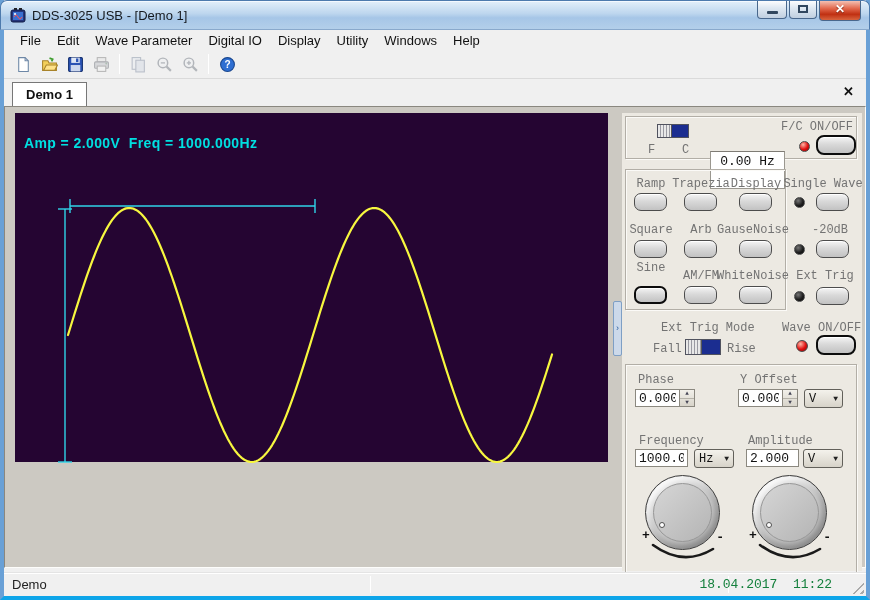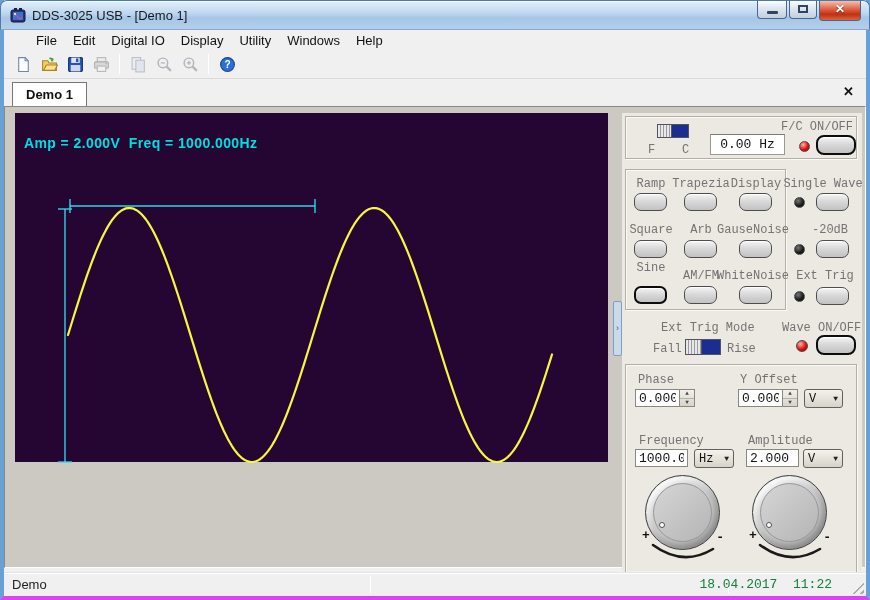--- a/index.html
+++ b/index.html
@@ -1,19 +1,19 @@
 <!DOCTYPE html>
 <html><head>
 <meta charset="utf-8">
 <style>
   html,body{margin:0;padding:0;background:#555;}
   *{box-sizing:border-box;}
   .window{position:relative;width:870px;height:600px;margin:0 auto;
     font-family:"Liberation Sans",sans-serif;background:#f0f0f0;
-    border-left:4px solid #69a0d6;border-right:4px solid #69a0d6;border-bottom:4px solid #d946ef;
+    border-left:4px solid #69a0d6;border-right:4px solid #69a0d6;border-bottom:4px solid #0ea5e9;
     box-shadow:0 0 0 1px #3c6ea5;}
 
   
   .titlebar{position:absolute;left:-4px;right:-4px;top:0;height:30px;
     background:linear-gradient(180deg,#e3effa,#bdd6ee 45%,#a6c6e7 60%,#b3cfea);
     border:1px solid #4d7aad;border-bottom:1px solid #89a9cc;border-radius:7px 7px 0 0;
     box-shadow:inset 0 1px 0 #f4f9ff;}
   .app-icon{position:absolute;left:9px;top:7px;width:16px;height:16px;}
   .title-text{position:absolute;left:31px;top:7px;font-size:13px;color:#15191e;}
   .winbtns{position:absolute;right:8px;top:0;height:20px;display:flex;}
@@ -21,21 +21,21 @@
     background:linear-gradient(180deg,#fdfdfe,#dfe8f2 40%,#c0cfe0);position:relative;margin-left:2px;}
   .wb.min{width:30px;}.wb.max{width:28px;}
   .wb.close{width:42px;height:20px;background:linear-gradient(180deg,#f4c0b2,#e2674b 40%,#c03012 70%,#d8643e);}
   .glyph-min{position:absolute;left:9px;bottom:4px;width:11px;height:3px;background:#31465e;border-radius:1px;}
   .glyph-max{position:absolute;left:8px;top:4px;width:10px;height:8px;border:2px solid #31465e;background:transparent;}
   .glyph-close{position:absolute;left:0;top:1px;width:100%;text-align:center;color:#fff;
     font-weight:bold;font-size:12px;text-shadow:0 1px 1px #7a1a05;}
 
   
   .menubar{position:absolute;left:0;right:0;top:30px;height:20px;background:#f0f0f0;
-    display:flex;align-items:center;padding-left:24px;}
+    display:flex;align-items:center;padding-left:8px;}
   .menu-item{font-size:13px;color:#111;padding:2px 8px;cursor:default;}
 
   
   .toolbar{position:absolute;left:0;right:0;top:50px;height:29px;background:#f0f0f0;
     border-bottom:1px solid #dadada;display:flex;align-items:center;padding-left:6px;}
   .tb-btn{width:24px;height:24px;display:flex;align-items:center;justify-content:center;margin:0 1px;}
   .tb-sep{width:1px;height:20px;background:#c6c6c6;border-right:1px solid #fff;margin:0 5px;}
   .tb-btn.disabled{opacity:.65;filter:grayscale(.5);}
 
   
@@ -130,20 +130,21 @@
         </div>
       <div class="wb close">
           <span class="glyph-close">✕</span>
         </div>
     </div>
   </div>
 
   <div class="menubar">
     <span class="menu-item">File</span>
     <span class="menu-item">Edit</span>
+    <span class="menu-item">Wave Parameter</span>
     <span class="menu-item">Digital IO</span>
     <span class="menu-item">Display</span>
     <span class="menu-item">Utility</span>
     <span class="menu-item">Windows</span>
     <span class="menu-item">Help</span>
   </div>
 
   <div class="toolbar">
     <div class="tb-btn">
       <svg width="17" height="17" viewBox="0 0 16 16">
@@ -233,21 +234,21 @@
 
     <div class="panel">
 
       <div class="group g-fc">
         <div class="mini-slider" style="left:31px;top:7px;width:32px;">
           <div class="ms-thumb"></div>
           <div class="ms-track"></div>
         </div>
         <span class="plabel" style="left:22px;top:26px;">F</span>
         <span class="plabel" style="left:56px;top:26px;">C</span>
-        <div class="readout" style="left:84px;top:17px;width:75px;height:21px;line-height:20px;">0.00 Hz</div>
+        <div class="readout" style="left:84px;top:34px;width:75px;height:38px;line-height:20px;">0.00 Hz</div>
         <span class="plabel" style="right:3px;top:3px;">F/C ON/OFF</span>
         <div class="led" style="left: 173px; top: 24px; background: radial-gradient(circle at 35% 30%, rgb(255, 181, 165) 0%, rgb(224, 16, 16) 55%, rgb(140, 0, 0) 100%);"></div>
         <div class="pbtn big selected" style="left:190px;top:18px;"></div>
       </div>
 
       <div class="group g-waves">
         <span class="plabel centered" style="left:25px;top:7px;">Ramp</span>
         <span class="plabel centered" style="left:75px;top:7px;">Trapezia</span>
         <span class="plabel centered" style="left:130px;top:7px;">Display</span>
         <div class="pbtn" style="left:8px;top:23px;"></div>

